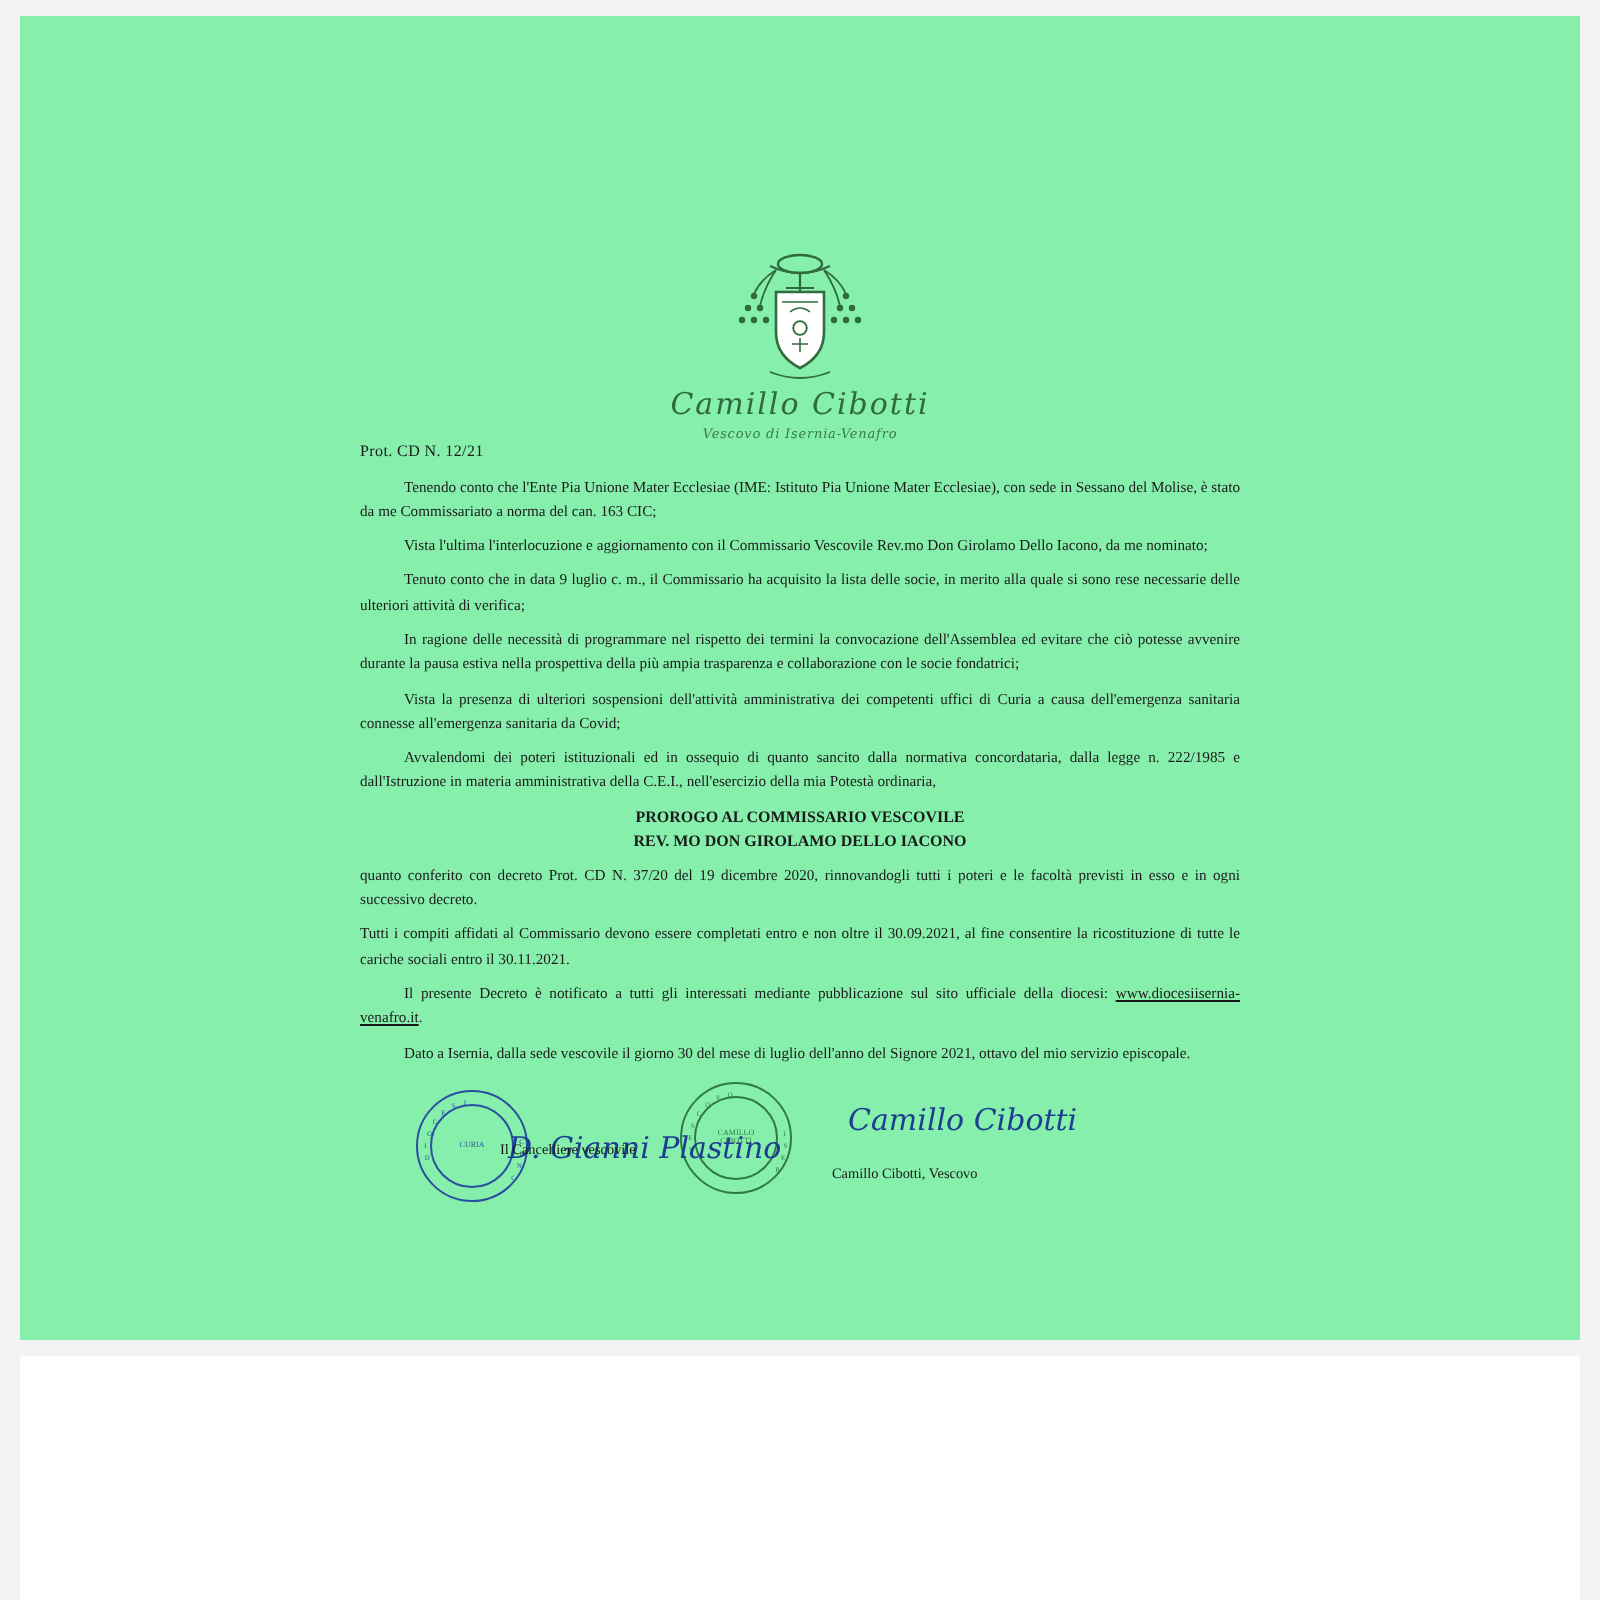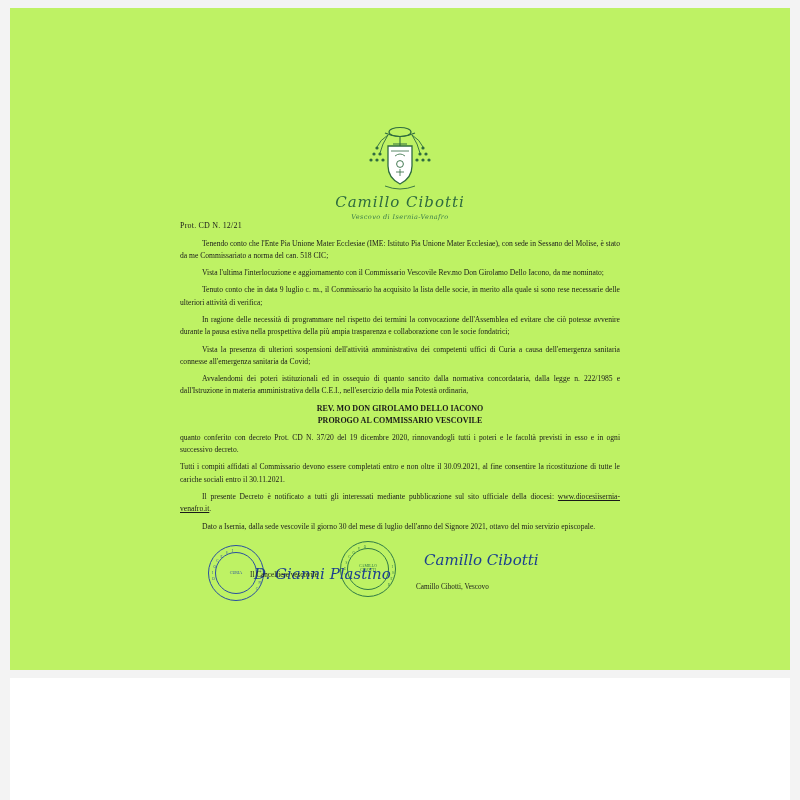--- a/index.html
+++ b/index.html
@@ -11,21 +11,21 @@
     width: 800px;
     height: 800px;
     font-family: "Liberation Serif", serif;
     color: #1a1a1a;
     overflow: hidden;
   }
   .page {
     position: relative;
     width: 800px;
     height: 678px;
-    background: #bef264;
+    background: #86efac;
   }
   
   .scan-edge-top, .scan-edge-bottom, .scan-edge-left, .scan-edge-right {
     position: absolute;
     background: #f3f3f3;
   }
   .scan-edge-top { left: 0; top: 0; width: 800px; height: 8px; }
   .scan-edge-bottom { left: 0; bottom: 0; width: 800px; height: 8px; }
   .scan-edge-left { left: 0; top: 0; width: 10px; height: 800px; }
   .scan-edge-right { right: 0; top: 0; width: 10px; height: 800px; }
@@ -214,30 +214,30 @@
 
         <path d="M30 66 Q45 72 60 66" fill="none" stroke="#2f6b3f" stroke-width="0.9"></path>
       </svg>
       <div class="sig-name">Camillo Cibotti</div>
       <div class="lh-line2">Vescovo di Isernia-Venafro</div>
     </div>
 
     <div class="prot">Prot. CD N. 12/21</div>
 
     <div class="body-text">
-      <p>Tenendo conto che l'Ente Pia Unione Mater Ecclesiae (IME: Istituto Pia Unione Mater Ecclesiae), con sede in Sessano del Molise, è stato da me Commissariato a norma del can. 518 CIC;</p>
+      <p>Tenendo conto che l'Ente Pia Unione Mater Ecclesiae (IME: Istituto Pia Unione Mater Ecclesiae), con sede in Sessano del Molise, è stato da me Commissariato a norma del can. 163 CIC;</p>
       <p>Vista l'ultima l'interlocuzione e aggiornamento con il Commissario Vescovile Rev.mo Don Girolamo Dello Iacono, da me nominato;</p>
       <p>Tenuto conto che in data 9 luglio c. m., il Commissario ha acquisito la lista delle socie, in merito alla quale si sono rese necessarie delle ulteriori attività di verifica;</p>
       <p>In ragione delle necessità di programmare nel rispetto dei termini la convocazione dell'Assemblea ed evitare che ciò potesse avvenire durante la pausa estiva nella prospettiva della più ampia trasparenza e collaborazione con le socie fondatrici;</p>
       <p>Vista la presenza di ulteriori sospensioni dell'attività amministrativa dei competenti uffici di Curia a causa dell'emergenza sanitaria connesse all'emergenza sanitaria da Covid;</p>
       <p>Avvalendomi dei poteri istituzionali ed in ossequio di quanto sancito dalla normativa concordataria, dalla legge n. 222/1985 e dall'Istruzione in materia amministrativa della C.E.I., nell'esercizio della mia Potestà ordinaria,</p>
 
       <div class="center-bold">
+        <div>PROROGO AL COMMISSARIO VESCOVILE</div>
         <div>REV. MO DON GIROLAMO DELLO IACONO</div>
-        <div>PROROGO AL COMMISSARIO VESCOVILE</div>
       </div>
 
       <p class="noindent">quanto conferito con decreto Prot. CD N. 37/20 del 19 dicembre 2020, rinnovandogli tutti i poteri e le facoltà previsti in esso e in ogni successivo decreto.</p>
       <p class="noindent">Tutti i compiti affidati al Commissario devono essere completati entro e non oltre il 30.09.2021, al fine consentire la ricostituzione di tutte le cariche sociali entro il 30.11.2021.</p>
 
       <p><span>Il presente Decreto è notificato a tutti gli interessati mediante pubblicazione sul sito ufficiale della diocesi: </span><a class="site" href="#">www.diocesiisernia-venafro.it</a><span>.</span></p>
 
       <p>Dato a Isernia, dalla sede vescovile il giorno 30 del mese di luglio dell'anno del Signore 2021, ottavo del mio servizio episcopale.</p>
     </div>
 

